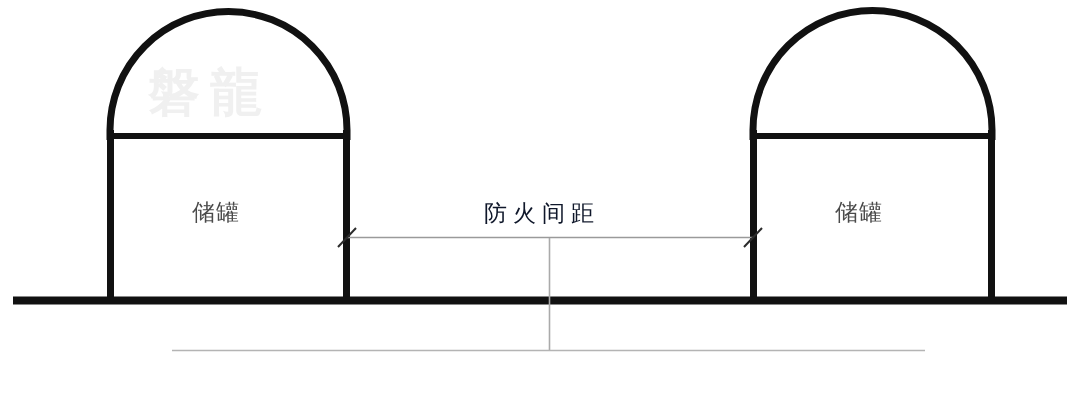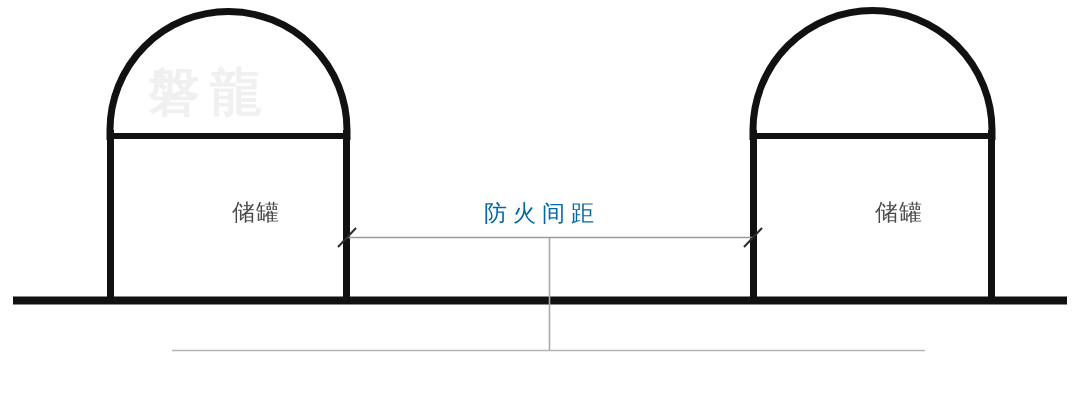--- a/index.html
+++ b/index.html
@@ -24,27 +24,26 @@
     left: 0;
     top: 0;
   }
   .tank-label {
     position: absolute;
     font-family: Liberation Serif, serif;
     font-size: 23px;
     color: #4a4a4a;
     letter-spacing: 1px;
     white-space: nowrap;
-    margin-left: 40px;
   }
   .dim-label {
     position: absolute;
     font-family: "Liberation Serif", "DejaVu Serif", serif;
     font-size: 23px;
-    color: #0369a1;
+    color: #0f172a;
     letter-spacing: 6px;
     white-space: nowrap;
   }
   .caption {
     position: absolute;
     font-family: "Liberation Serif", "DejaVu Serif", serif;
     font-size: 23px;
     color: #5a5c5f;
     letter-spacing: 1.5px;
     white-space: nowrap;

